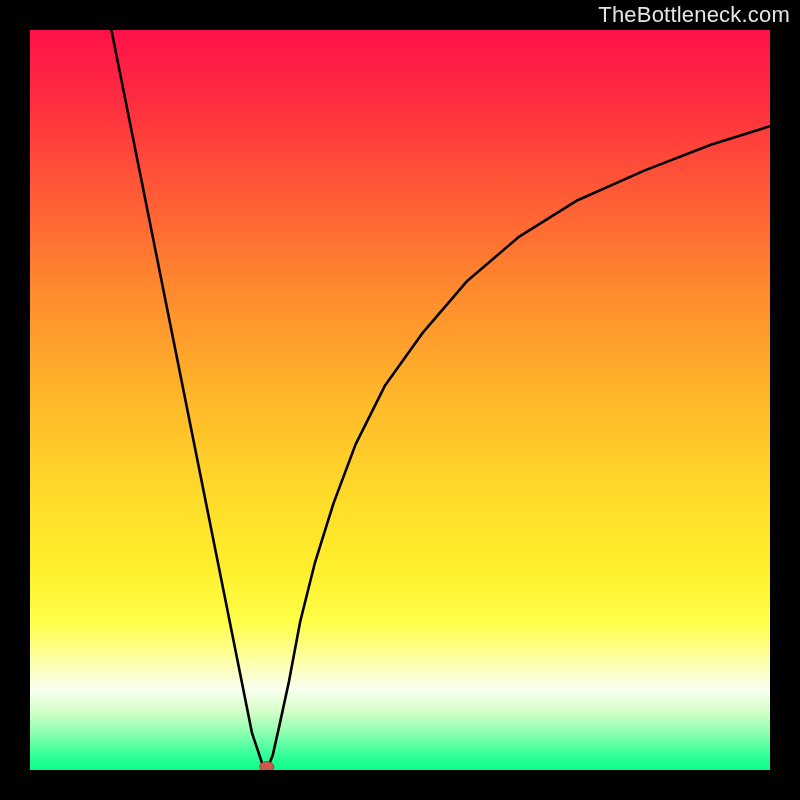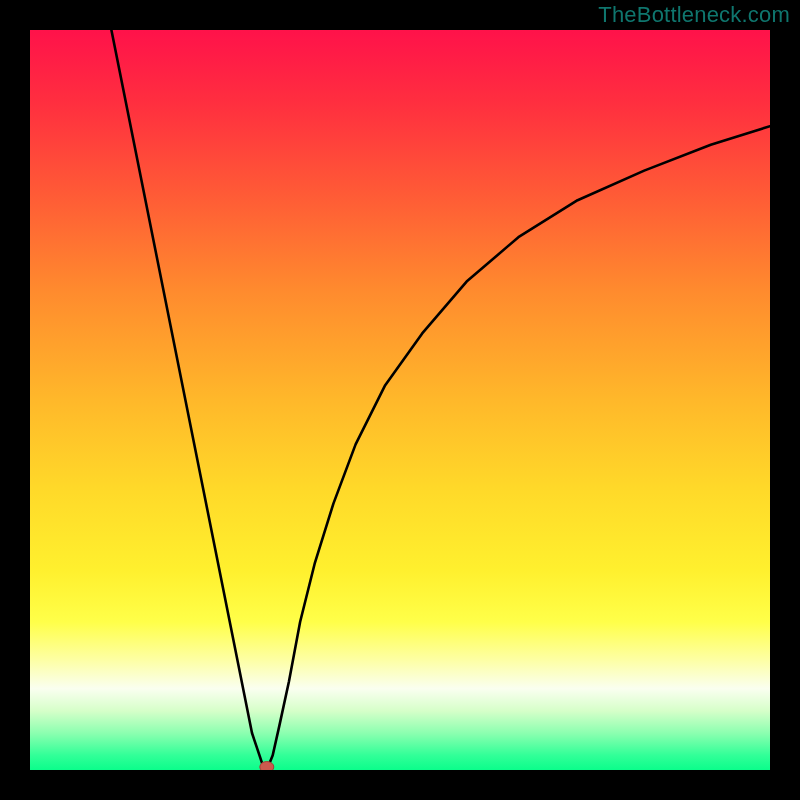--- a/index.html
+++ b/index.html
@@ -14,21 +14,21 @@
   .outer {
     position: relative;
     width: 800px;
     height: 800px;
     background: #000;
   }
   .watermark {
     position: absolute;
     top: 2px;
     right: 10px;
-    color: #0f766e;
+    color: #e5e5e5;
     font-size: 22px;
     font-weight: 500;
     letter-spacing: 0.2px;
     z-index: 5;
   }
   .plot-area {
     position: absolute;
     left: 30px;
     top: 30px;
     width: 740px;

